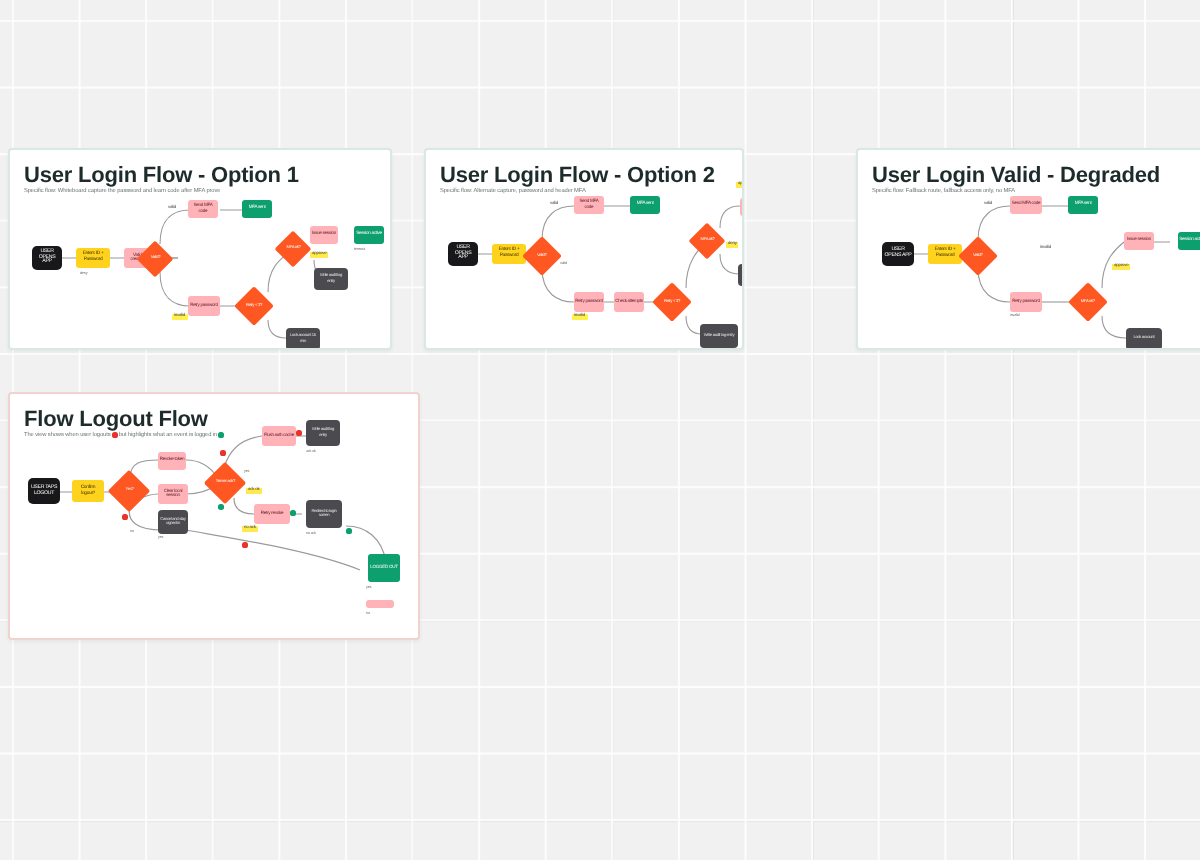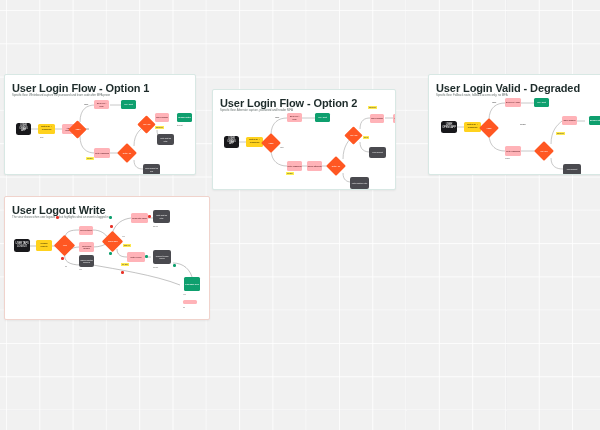--- a/index.html
+++ b/index.html
@@ -226,21 +226,21 @@
       </div>
 
       <div class="n-label" style="left:79px; top:28px;">valid</div>
       <div class="n-label hl" style="left:81px; top:82px;">invalid</div>
       <div class="n-label hl-yellow" style="left:150px; top:51px;">approve</div>
       <div class="n-note" style="left:35px; top:61px;">deny</div>
       <div class="n-note" style="left:172px; top:49px;">timeout</div>
     </div>
   </div>
 
-  <div class="card" style="left:212px; top:89px; width:184px; height:101px;">
+  <div class="card" style="left:212px; top:74px; width:160px; height:101px;">
     <div class="card-title">User Login Flow - Option 2</div>
     <div class="card-sub">Specific flow: Alternate capture, password and header MFA</div>
     <div class="diagram">
       <svg width="192" height="101">
         <g fill="none" stroke="#9a9a9a" stroke-width="0.55">
           <path d="M26,52 L33,52"></path>
           <path d="M50,52 L58,52"></path>
           <path d="M58,45 C58,32 66,28 74,28"></path>
           <path d="M58,59 C58,72 66,76 74,76"></path>
           <path d="M89,28 L102,28"></path>
@@ -376,21 +376,21 @@
       </div>
 
       <div class="n-label" style="left:63px; top:26px;">valid</div>
       <div class="n-label" style="left:91px; top:48px;">invalid</div>
       <div class="n-label hl-yellow" style="left:127px; top:57px;">approve</div>
       <div class="n-note" style="left:76px; top:82px;">invalid</div>
     </div>
   </div>
 
   <div class="card accent-red" style="left:4px; top:196px; width:206px; height:124px;">
-    <div class="card-title">User Logout Write</div>
+    <div class="card-title">Flow Logout Flow</div>
     <div class="card-sub">
       <span>The view shows when user logouts</span>
       <span class="legend-dot" style="background:#e8342a;"></span>
       <span>but highlights what an event is logged in</span>
       <span class="legend-dot" style="background:#0e9f6e;"></span>
     </div>
 
     <div class="diagram">
       <svg width="206" height="124">
         <g fill="none" stroke="#9a9a9a" stroke-width="0.6">

